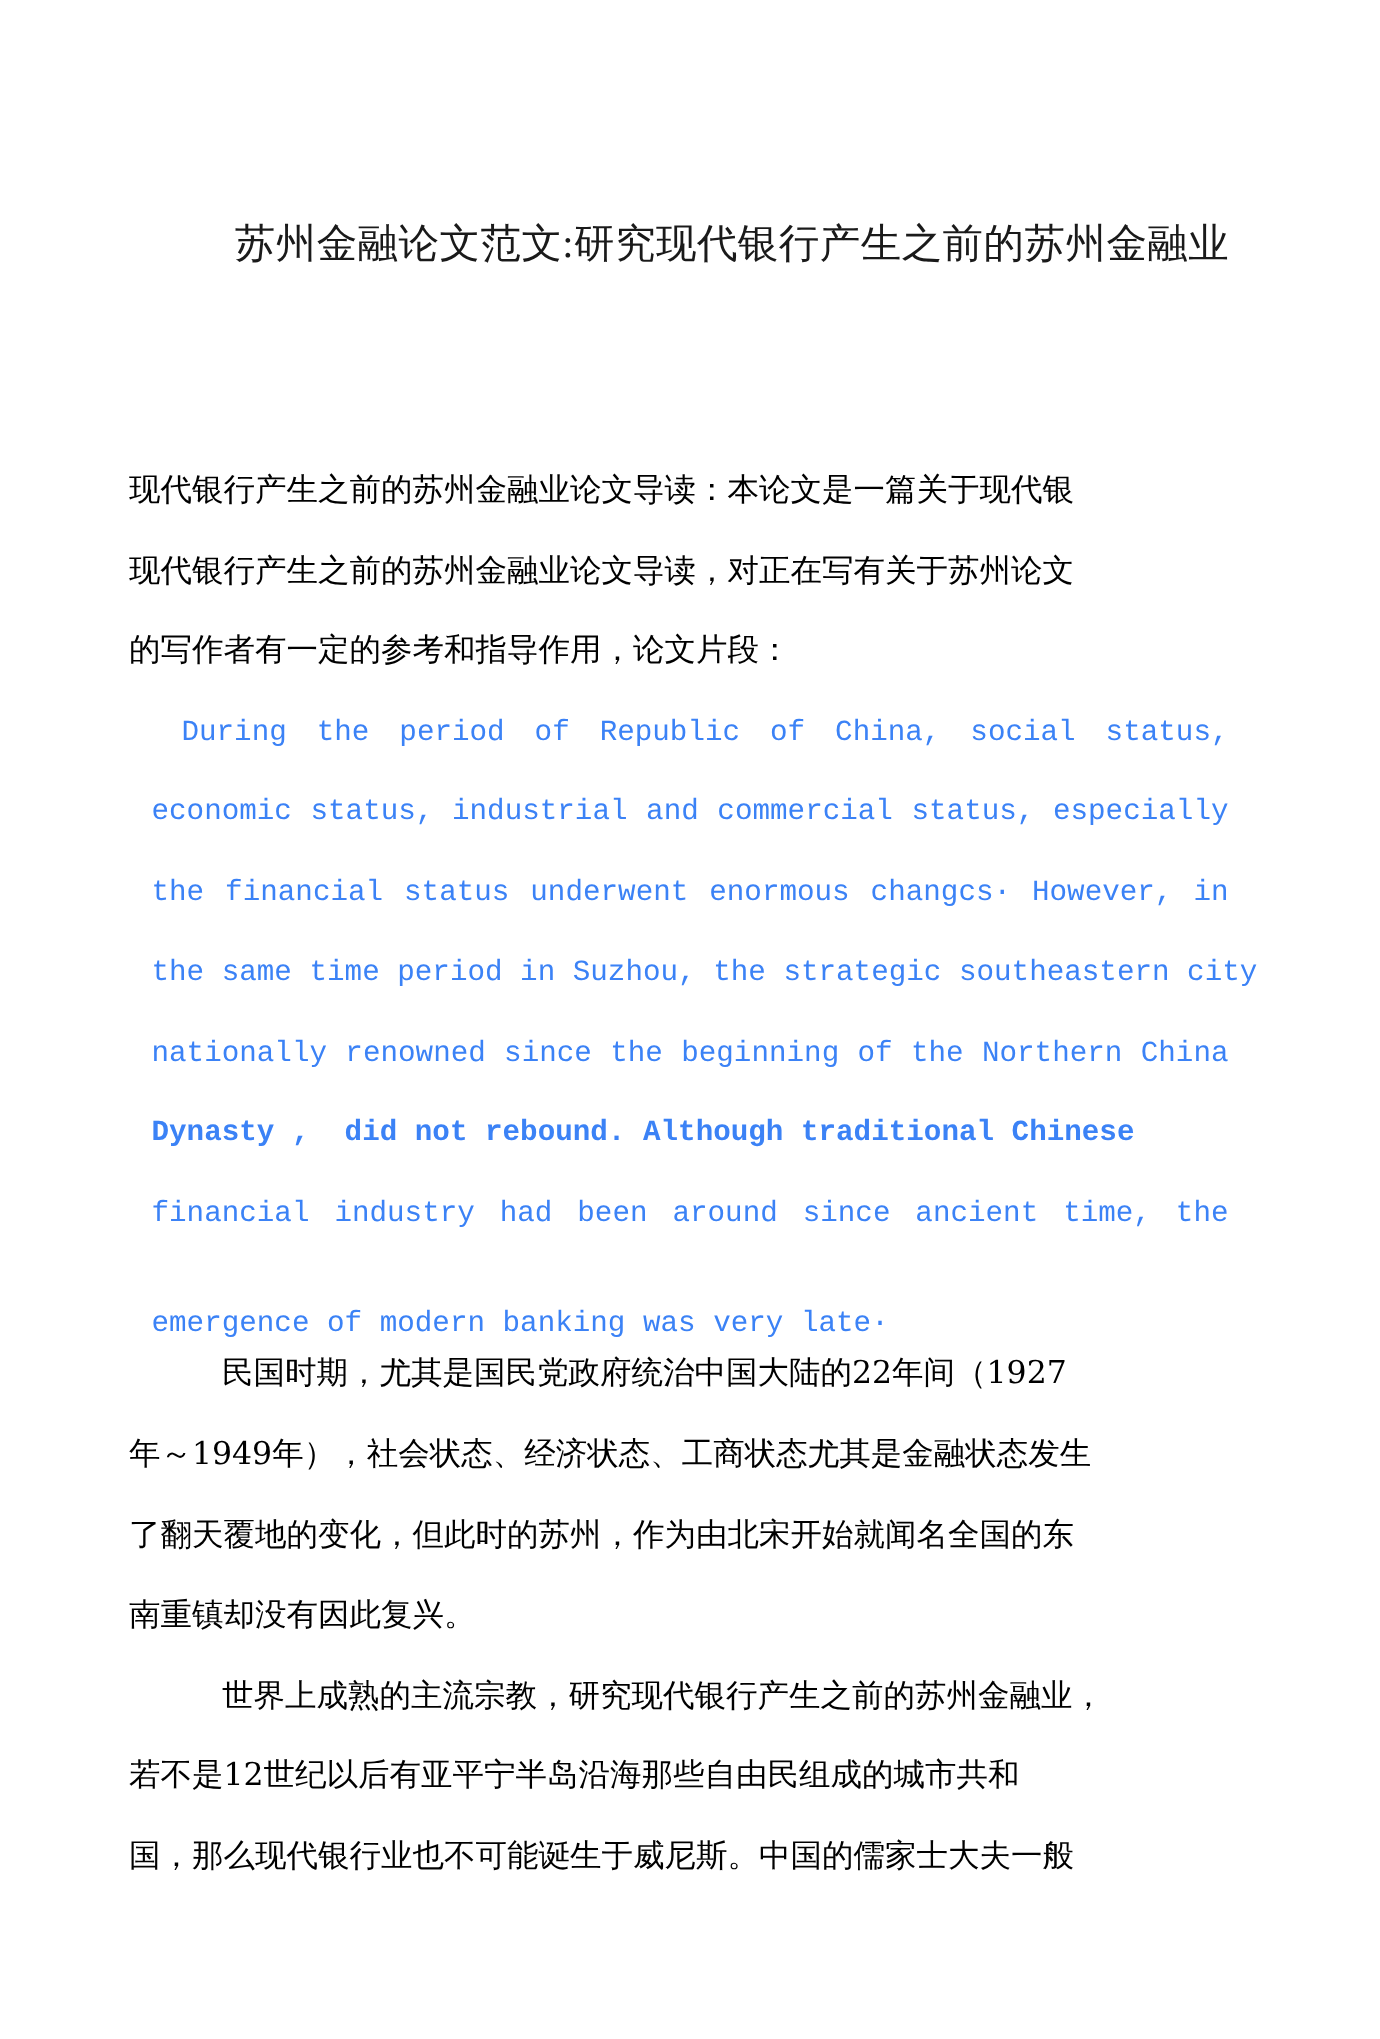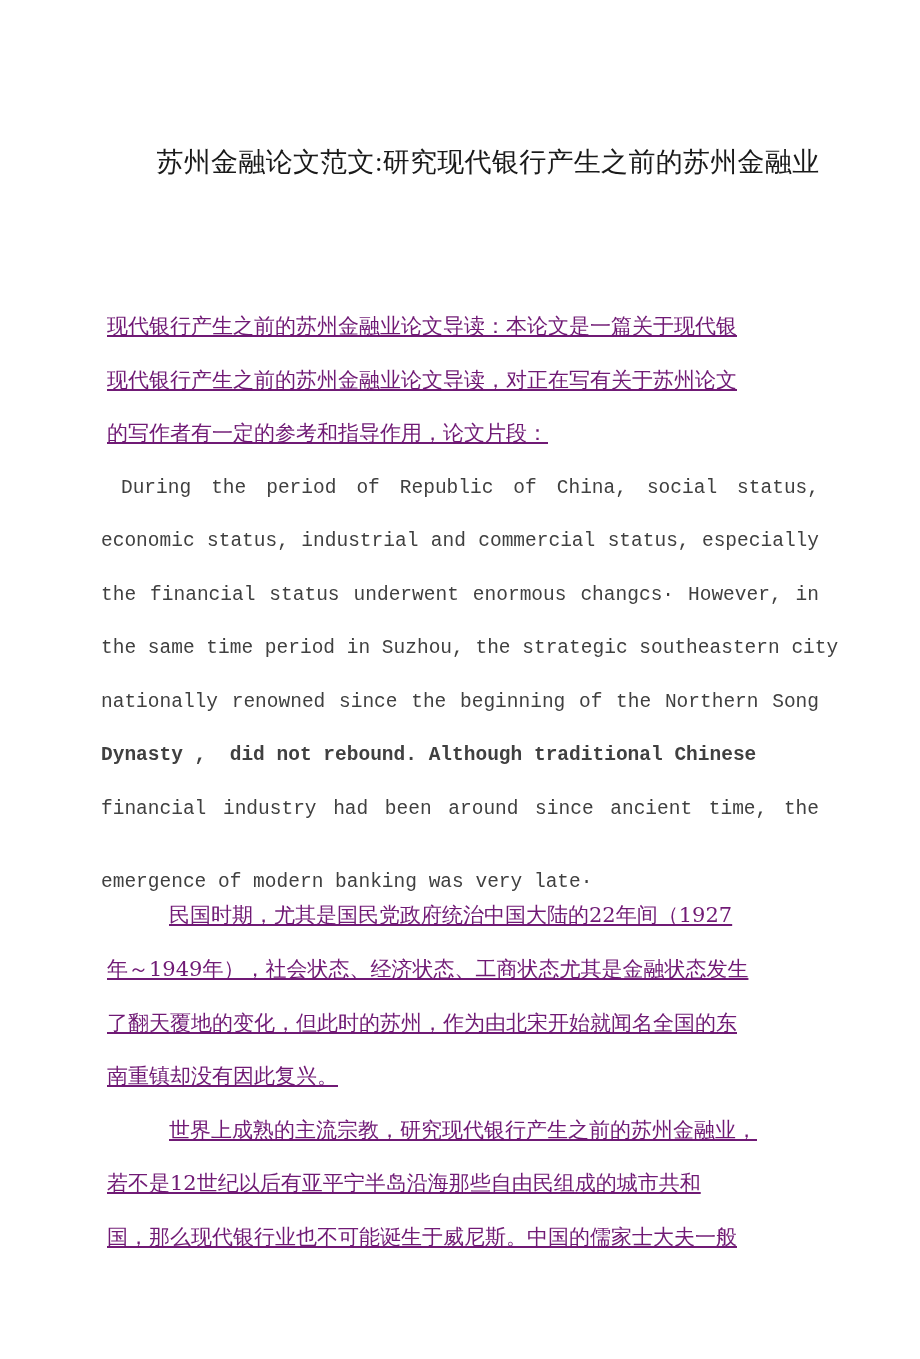--- a/index.html
+++ b/index.html
@@ -6,28 +6,28 @@
     body { width: 920px; height: 1359px; position: relative; overflow: hidden; color: #111; }
     .page { position: absolute; left: 0; top: 0; width: 920px; height: 1359px; background: #fff; }
     .title-line {
       position: absolute; left: 0; width: 920px; text-align: center;
       font-family: "Liberation Serif", "DejaVu Serif", serif;
       font-size: 27px; color: #1a1a1a; white-space: nowrap;
     }
     .title-1 { top: 144px; letter-spacing: 0.3px; margin-left: 28px; }
     .title-2 { top: 198px; }
     .cn-line {
-      position: absolute; left: 107px;
+      position: absolute; left: 86px;
       font-family: "DejaVu Serif", "Liberation Serif", serif;
-      font-size: 21px; color: #701a75; white-space: nowrap; line-height: 28px; text-decoration: underline;
+      font-size: 21px; color: #000000; white-space: nowrap; line-height: 28px;
     }
     .en-line {
       position: absolute; left: 101px; width: 718px;
       font-family: "Liberation Mono", "DejaVu Sans Mono", monospace;
-      font-size: 19.5px; color: #404040; white-space: nowrap; line-height: 28px;
+      font-size: 19.5px; color: #3b82f6; white-space: nowrap; line-height: 28px;
       text-align: justify; text-align-last: justify;
     }
     .en-line.last { text-align-last: left; }
     .indent { padding-left: 62px; }
   </style>
 </head>
 <body>
 
 <div class="page">
 
@@ -37,21 +37,21 @@
     <div class="cn-line" style="top:312px">现代银行产生之前的苏州金融业论文导读：本论文是一篇关于现代银</div>
     <div class="cn-line" style="top:366px">现代银行产生之前的苏州金融业论文导读，对正在写有关于苏州论文</div>
     <div class="cn-line" style="top:419px">的写作者有一定的参考和指导作用，论文片段：</div>
   </div>
 
   <div>
     <div class="en-line" style="top:474px; white-space:pre;"> During the period of Republic of China, social status,</div>
     <div class="en-line" style="top:527px">economic status, industrial and commercial status, especially</div>
     <div class="en-line" style="top:581px">the financial status underwent enormous changcs· However, in</div>
     <div class="en-line" style="top:634px">the same time period in Suzhou, the strategic southeastern city</div>
-    <div class="en-line" style="top:688px">nationally renowned since the beginning of the Northern Song</div>
+    <div class="en-line" style="top:688px">nationally renowned since the beginning of the Northern China</div>
     <div class="en-line last" style="top:741px; width:auto; white-space:pre;font-weight:bold;">Dynasty ,  did not rebound. Although traditional Chinese</div>
     <div class="en-line" style="top:795px">financial industry had been around since ancient time, the</div>
     <div class="en-line last" style="top:848px; width:auto;margin-top:20px;">emergence of modern banking was very late·</div>
   </div>
 
   <div>
     <div class="cn-line indent" style="top:901px">民国时期，尤其是国民党政府统治中国大陆的22年间（1927</div>
     <div class="cn-line" style="top:955px">年～1949年），社会状态、经济状态、工商状态尤其是金融状态发生</div>
     <div class="cn-line" style="top:1009px">了翻天覆地的变化，但此时的苏州，作为由北宋开始就闻名全国的东</div>
     <div class="cn-line" style="top:1062px">南重镇却没有因此复兴。</div>

